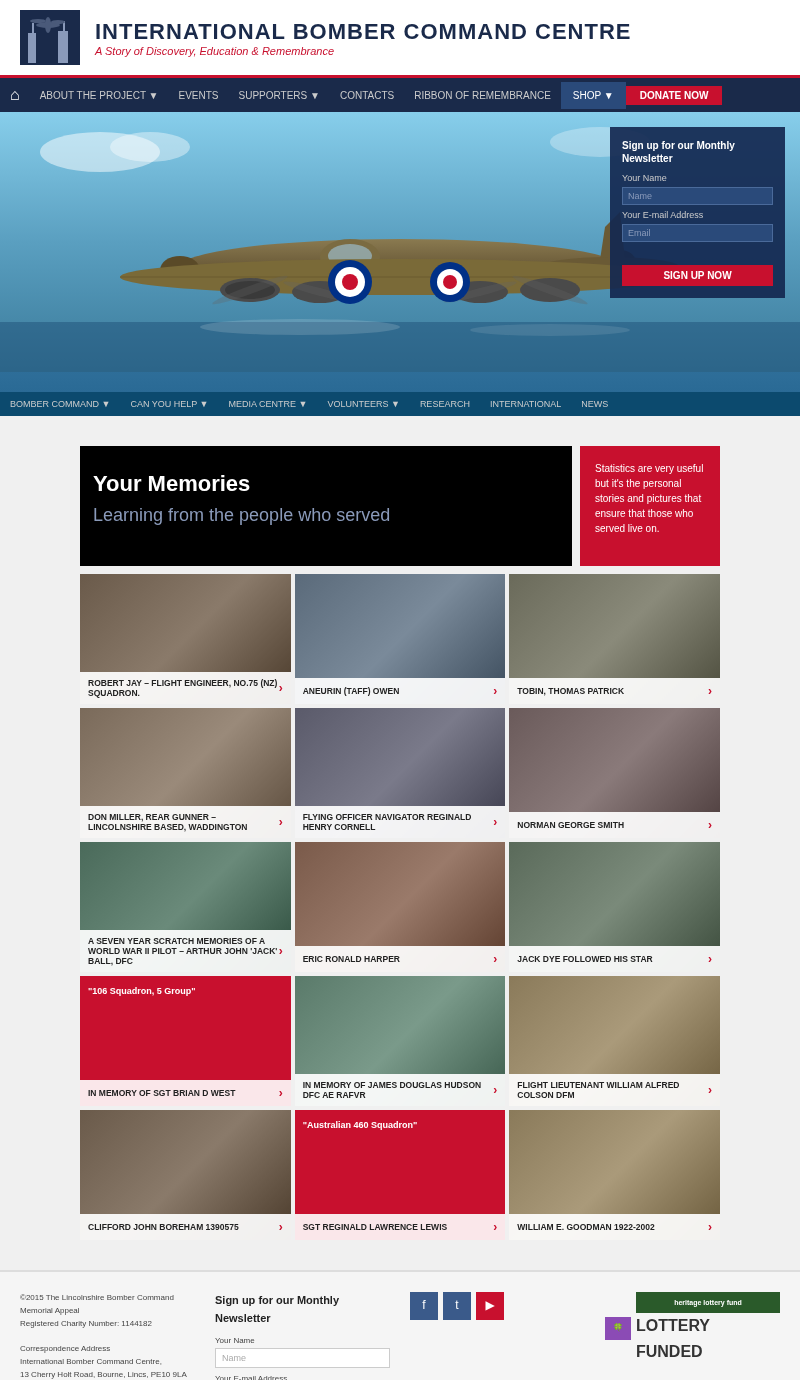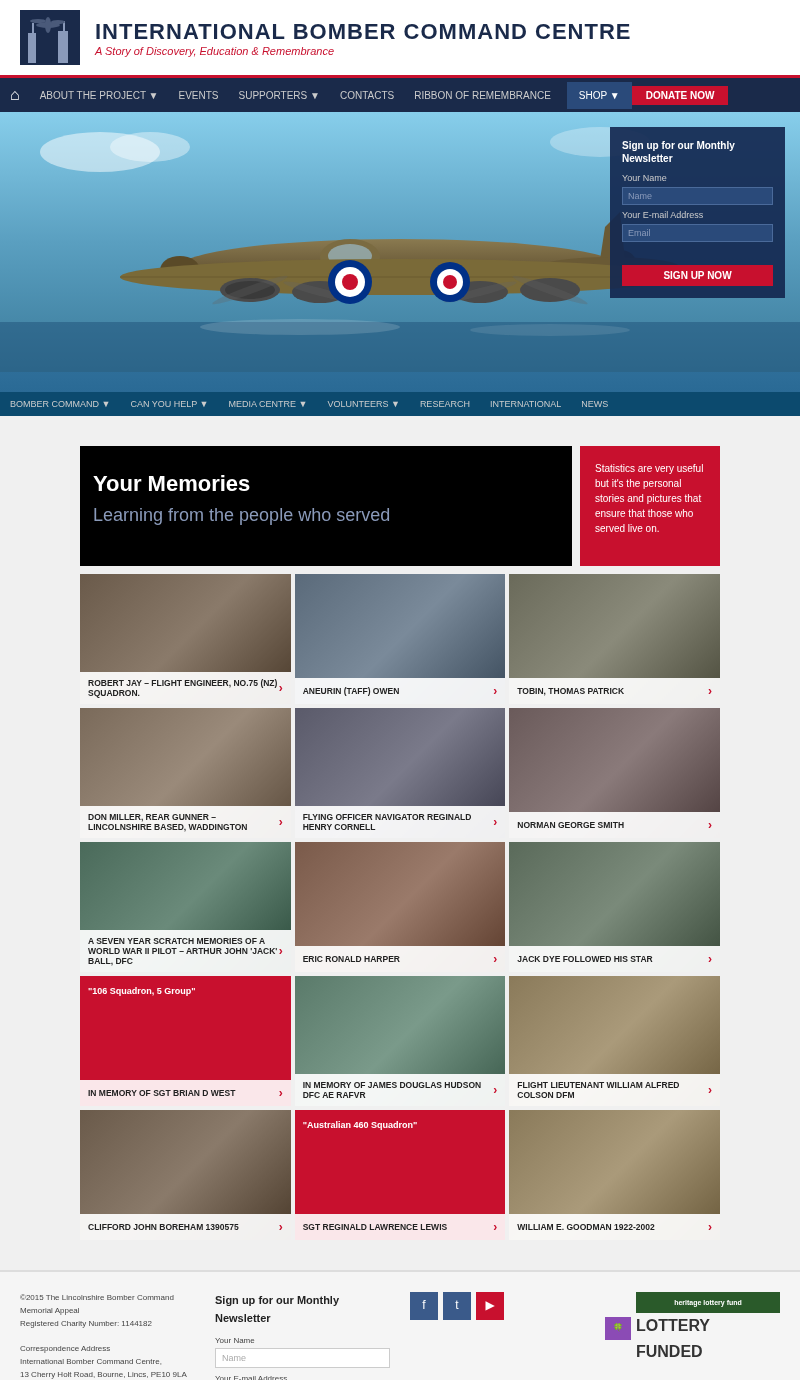--- a/index.html
+++ b/index.html
@@ -9,21 +9,21 @@
     .site-header { background: #fff; padding: 10px 20px; display: flex; align-items: center; gap: 15px; border-bottom: 3px solid #c8102e; }
     .logo-icon { width: 60px; height: 55px; background: #1a2a4a; display: flex; align-items: center; justify-content: center; }
     .logo-icon svg { width: 55px; height: 50px; }
     .header-text h1 { color: #1a2a4a; font-size: 22px; font-weight: 900; letter-spacing: 1px; text-transform: uppercase; }
     .header-text p { color: #c8102e; font-size: 11px; font-style: italic; }
 
     
     .top-nav { background: #1a2a4a; display: flex; align-items: center; padding: 0; }
     .top-nav a { color: #ccc; font-size: 10px; padding: 8px 10px; text-decoration: none; display: inline-block; }
     .top-nav .home-icon { color: #fff; padding: 8px 10px; }
-    .top-nav .shop-btn { background: #2a4a7a; color: #fff; padding: 8px 12px; margin-left: 6px; }
+    .top-nav .shop-btn { background: #2a4a7a; color: #fff; padding: 8px 12px; }
     .top-nav .donate-btn { background: #c8102e; color: #fff; padding: 4px 14px; font-weight: bold; }
 
     
     .hero { position: relative; height: 280px; background: linear-gradient(180deg, #87ceeb 0%, #4a8ab5 40%, #2a6a95 100%); overflow: hidden; }
     .newsletter-box { position: absolute; top: 15px; right: 15px; background: rgba(20,40,80,0.92); padding: 12px; width: 175px; color: #fff; }
     .newsletter-box h3 { font-size: 10px; margin-bottom: 8px; line-height: 1.3; }
     .newsletter-box label { font-size: 9px; display: block; margin-bottom: 2px; color: #ccc; }
     .newsletter-box input { width: 100%; background: #2a4a7a; border: 1px solid #4a6a9a; color: #fff; padding: 3px 5px; font-size: 9px; margin-bottom: 5px; }
     .newsletter-box input::placeholder { color: #8a9aba; }
     .newsletter-box button { background: #c8102e; color: #fff; border: none; width: 100%; padding: 5px; font-size: 10px; font-weight: bold; cursor: pointer; margin-top: 18px; }

